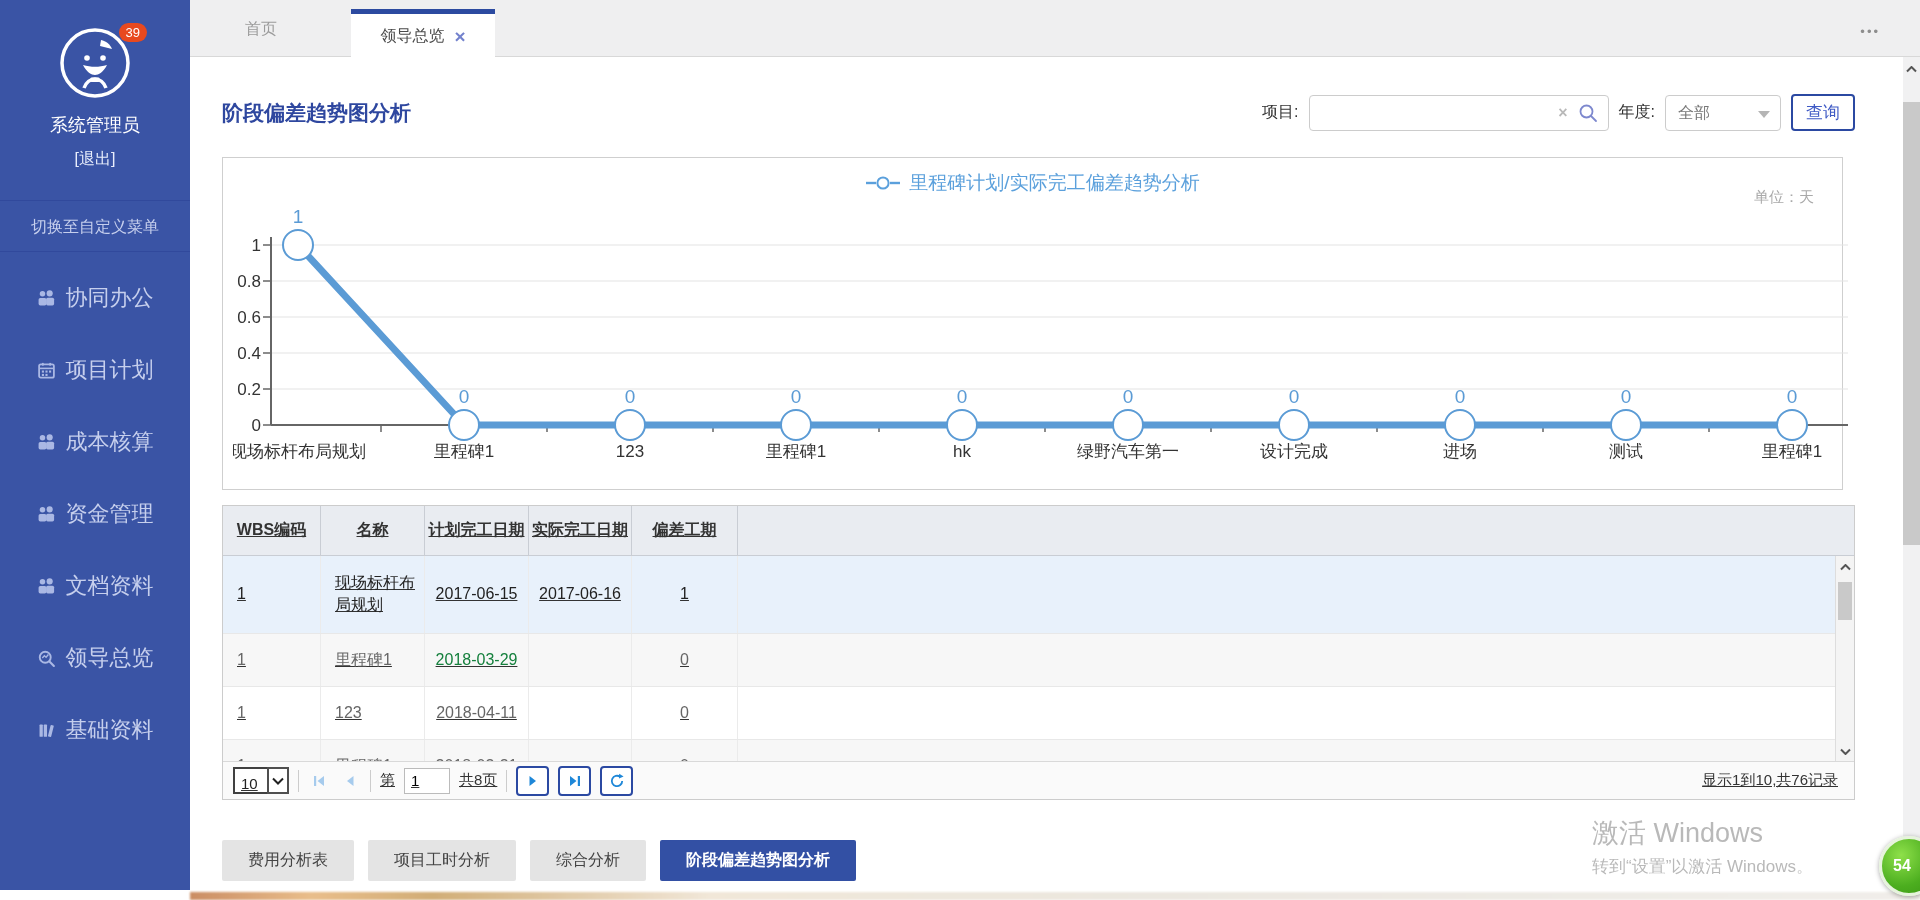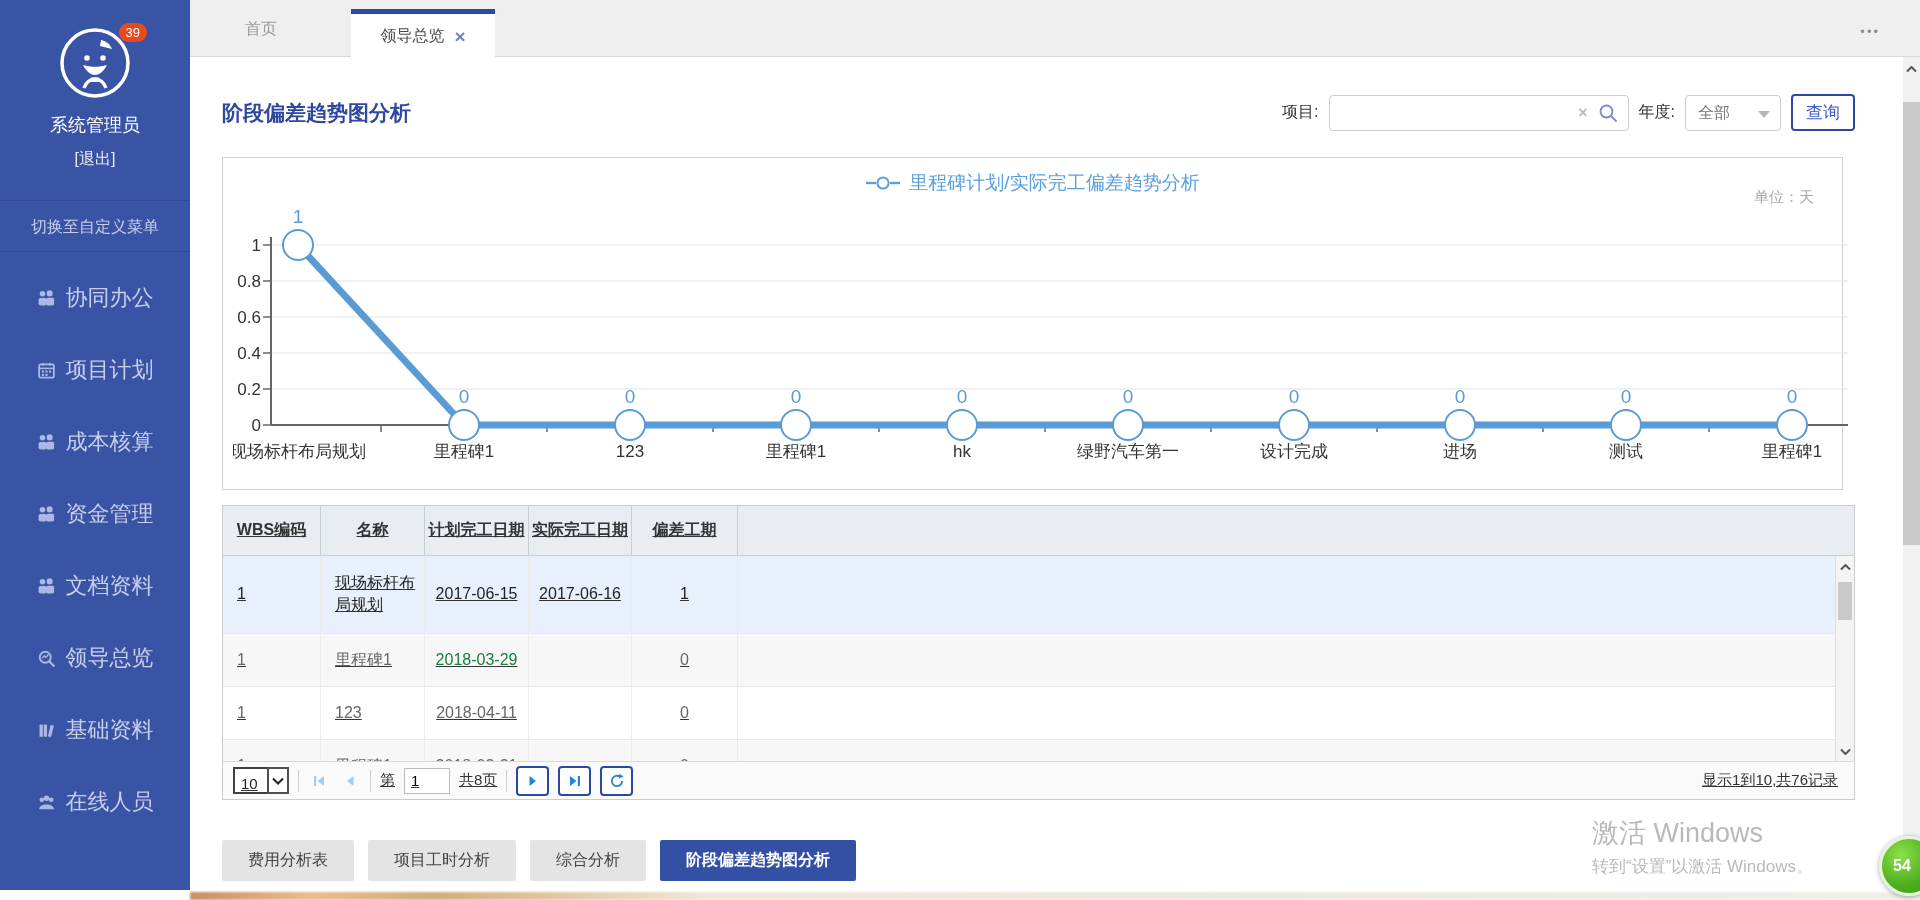--- a/index.html
+++ b/index.html
@@ -38,21 +38,21 @@
   .ps-thumb { position:absolute; left:0; top:45px; width:17px; height:443px; background:#c9c9c9; cursor:pointer; }
   
   .content { position:absolute; left:190px; top:57px; width:1713px; height:843px; background:#fff; }
   .page-title { position:absolute; left:32px; top:42px; font-size:21px; font-weight:bold; color:#2e479f; }
   .filter-bar { position:absolute; top:37px; right:48px; display:flex; align-items:center; gap:10px; }
   .f-label { font-size:16px; color:#333; }
   .search-box { width:300px; height:36px; border:1px solid #ccc; border-radius:4px; background:#fff;
     display:flex; align-items:center; justify-content:flex-end; padding-right:10px; gap:10px; }
   .search-box input { border:0; outline:0; flex:1; height:100%; font-size:15px; padding-left:10px; background:transparent; }
   .clear-x { color:#b9b9b9; font-weight:bold; font-size:16px; cursor:pointer; }
-  .year-select { width:96px; height:36px; border:1px solid #ccc; border-radius:4px; position:relative;
+  .year-select { width:116px; height:36px; border:1px solid #ccc; border-radius:4px; position:relative;
     font-size:16px; color:#777; line-height:34px; padding-left:12px; cursor:pointer; background:#fff; }
   .year-caret { position:absolute; right:10px; top:15px; width:0; height:0;
     border-left:6px solid transparent; border-right:6px solid transparent; border-top:7px solid #b5b5b5; }
   .query-btn { width:64px; height:37px; border:2px solid #2b49a2; border-radius:4px; background:#fff;
     color:#3f5ac5; font-size:17px; cursor:pointer; font-family:inherit; }
   
   .chart-panel { position:absolute; left:32px; right:60px; top:100px; height:333px;
     border:1px solid #cfcfcf; background:#fff; }
   .chart-legend { position:absolute; top:12px; left:0; right:0; display:flex;
     align-items:center; justify-content:center; gap:8px; color:#5ba0dc; font-size:19px; }
@@ -199,31 +199,20 @@
       </div>
       <div class="menu-item">
         <span class="mi-icon">
           <svg viewBox="0 0 18 18" width="19" height="19">
             <rect x="2.4" y="3.4" width="3.1" height="11.6" rx="0.6" fill="currentColor"></rect>
             <rect x="6.4" y="3.4" width="3.1" height="11.6" rx="0.6" fill="currentColor"></rect>
             <rect x="11.6" y="3.8" width="3.1" height="11.2" rx="0.6" fill="currentColor" transform="rotate(14 13 9.4)"></rect>
           </svg>
         </span>
         <span class="mi-label">基础资料</span>
-      </div>
-      <div class="menu-item">
-        <span class="mi-icon">
-          <svg viewBox="0 0 18 18" width="19" height="19">
-            <circle cx="4.6" cy="6.4" r="2.2" fill="currentColor"></circle>
-            <circle cx="13.4" cy="6.4" r="2.2" fill="currentColor"></circle>
-            <circle cx="9" cy="5" r="2.6" fill="currentColor"></circle>
-            <path d="M2 15.5c0-3 3.2-4.6 7-4.6s7 1.6 7 4.6z" fill="currentColor"></path>
-          </svg>
-        </span>
-        <span class="mi-label">在线人员</span>
       </div>
     </div>
 </div>
 
 <div class="tabbar">
   <div class="tab-home">首页</div>
   <div class="tab-active">
     <span>领导总览</span>
     <span class="tab-close">×</span>
   </div>

